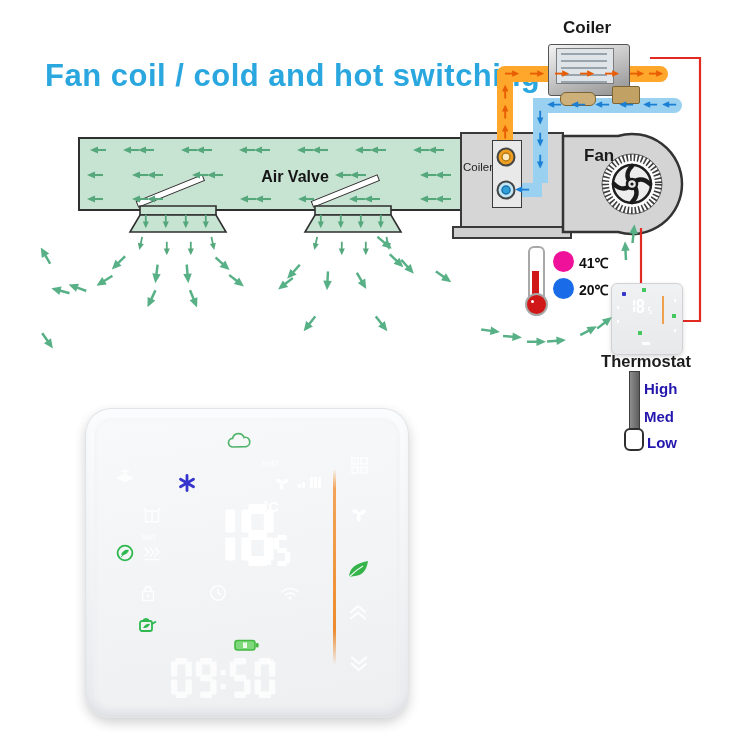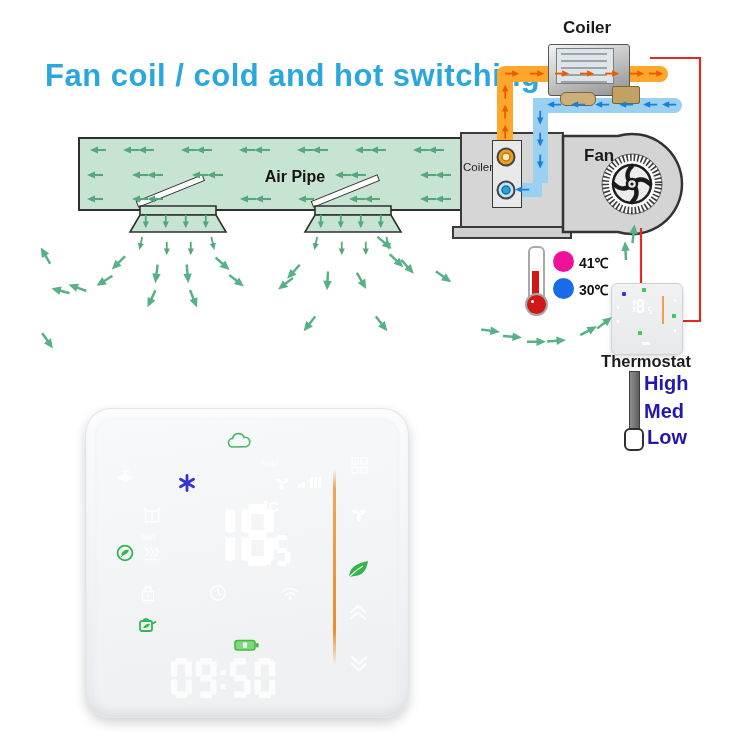--- a/index.html
+++ b/index.html
@@ -34,21 +34,21 @@
   .thermo-fill{left:532px;top:271px;width:7px;height:29px;background:#d01818;}
   .thermo-bulb{left:525px;top:293px;width:19px;height:19px;border-radius:50%;background:#d01818;border:2px solid #a8a8a8;}
   .thermo-glint{left:531px;top:300px;width:3px;height:3px;border-radius:50%;background:#fff;}
   .temp-dot{width:21px;height:21px;border-radius:50%;}
   .temp-text{font-size:14px;font-weight:600;color:#111;}
   
   .mini-thermostat{left:611px;top:283px;width:70px;height:70px;background:linear-gradient(180deg,#f0f1f3,#e7e9eb);border:1px solid #d2d2d4;border-radius:6px;box-shadow:0 2px 4px rgba(0,0,0,.15);}
   .thermostat-label{left:596px;top:352px;width:100px;text-align:center;font-size:16.5px;font-weight:600;color:#1c1c1c;}
   .slider-bar{left:629px;top:371px;width:9px;height:62px;background:linear-gradient(90deg,#8d8d8d,#5f5f5f);border:1px solid #3f3f3f;}
   .slider-knob{left:624px;top:428px;width:16px;height:19px;background:#fff;border:2px solid #2f2f2f;border-radius:6px;}
-  .speed-label{font-size:20px;font-weight:700;}
+  .speed-label{font-size:15px;font-weight:700;margin-top:8px;}
   
   .t-dev{left:85px;top:408px;width:324px;height:310px;border-radius:26px;
      background:linear-gradient(180deg,#fbfcfd 0%,#f1f3f5 55%,#e8eaed 100%);
      box-shadow:0 5px 12px rgba(0,0,0,.18), inset 0 0 0 1px #e2e4e7, inset 0 -4px 6px rgba(0,0,0,.05);}
   .t-face{position:absolute;inset:9px;border-radius:18px;background:linear-gradient(170deg,#f7f9fa,#edeff1);
      box-shadow:inset 0 1px 2px rgba(255,255,255,.9), inset 0 0 6px rgba(0,0,0,.04);}
   .t-dev .abs{position:absolute;}
   .t-auto{left:176px;top:50px;font-size:8.5px;color:rgba(255,255,255,.92);}
   .t-unit{left:178px;top:91px;font-size:14px;font-weight:700;color:#fff;}
   .t-set{left:56px;top:123px;font-size:9.5px;color:rgba(255,255,255,.95);}
@@ -62,21 +62,21 @@
   svg{display:block;}
 </style>
 </head>
 <body>
 
 <div class="stage">
 
   <div class="abs title" style="color: rgb(43, 167, 224);">Fan coil / cold and hot switching</div>
 
   <div class="abs air-pipe"></div>
-  <div class="abs air-pipe-label">Air Pipe</div>
+  <div class="abs air-pipe-label">Air Valve</div>
 
   <div class="abs slat" style="left:137px;top:201px;"></div>
   <div class="abs slat" style="left:312px;top:201px;"></div>
 
   <svg class="abs" style="left:128px;top:205px;" width="100" height="30">
     <path d="M12,1 H88 V10 H12 Z" fill="#c7e3d2" stroke="#2f2f2f" stroke-width="1.6"></path>
     <path d="M12,10 H88 L98,27 H2 Z" fill="#c7e3d2" stroke="#2f2f2f" stroke-width="1.6"></path>
   </svg>
   <svg class="abs" style="left:303px;top:205px;" width="100" height="30">
     <path d="M12,1 H88 V10 H12 Z" fill="#c7e3d2" stroke="#2f2f2f" stroke-width="1.6"></path>
@@ -128,21 +128,21 @@
     <polyline points="641,228 641,286" fill="none" stroke="#e02a22" stroke-width="2.2"></polyline>
   </svg>
 
   <div class="abs thermo-tube"></div>
   <div class="abs thermo-fill"></div>
   <div class="abs thermo-bulb"></div>
   <div class="abs thermo-glint"></div>
   <div class="abs temp-dot" style="left: 553px; top: 251px; background: rgb(240, 17, 155);"></div>
   <div class="abs temp-text" style="left:579px;top:253px;">41℃</div>
   <div class="abs temp-dot" style="left: 553px; top: 278px; background: rgb(26, 107, 232);"></div>
-  <div class="abs temp-text" style="left:579px;top:280px;">30℃</div>
+  <div class="abs temp-text" style="left:579px;top:280px;">20℃</div>
 
   <div class="abs mini-thermostat">
     <div class="abs" style="left:10px;top:8px;width:4px;height:4px;background:#3535cd;border-radius:1px;"></div>
     <div class="abs" style="left:50px;top:12px;width:1.5px;height:28px;background:#efa04c;"></div>
     <div class="abs" style="left:60px;top:30px;width:3.5px;height:3.5px;background:#45c860;"></div>
     <div class="abs" style="left:26px;top:47px;width:3.5px;height:3.5px;background:#45c860;"></div>
     <div class="abs" style="left:30px;top:4px;width:3.5px;height:3.5px;background:#45c860;"></div>
     <div class="abs" style="left:5px;top:22px;width:2px;height:3px;background:rgba(255,255,255,.9);"></div>
     <div class="abs" style="left:5px;top:36px;width:2px;height:3px;background:rgba(255,255,255,.9);"></div>
     <div class="abs" style="left:62px;top:15px;width:2px;height:3px;background:rgba(255,255,255,.9);"></div>

